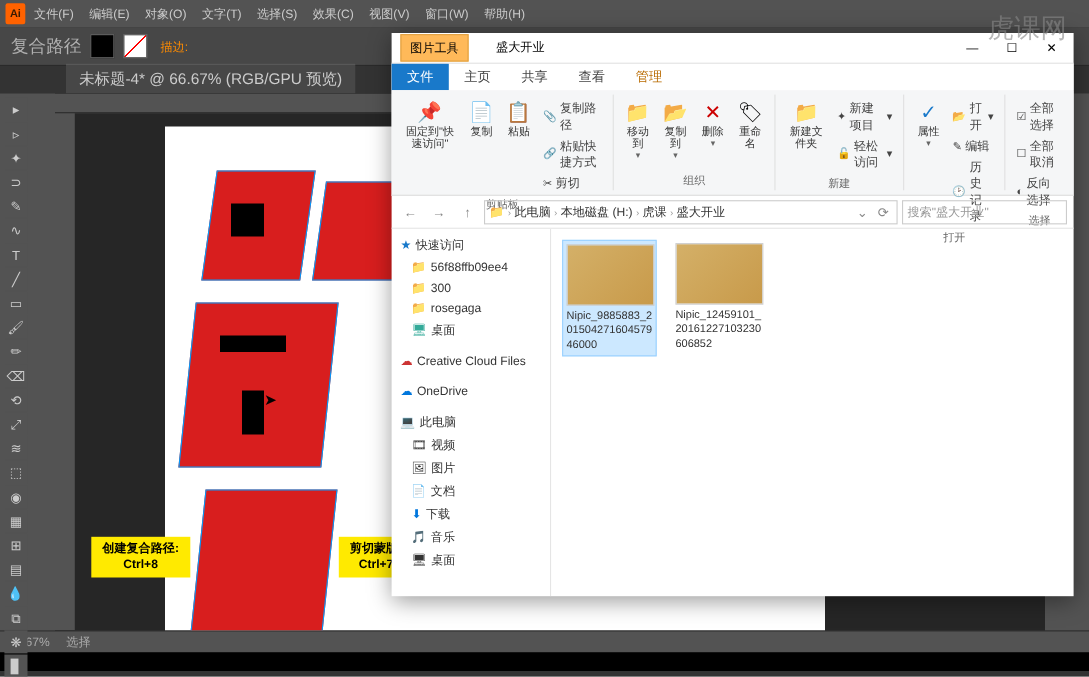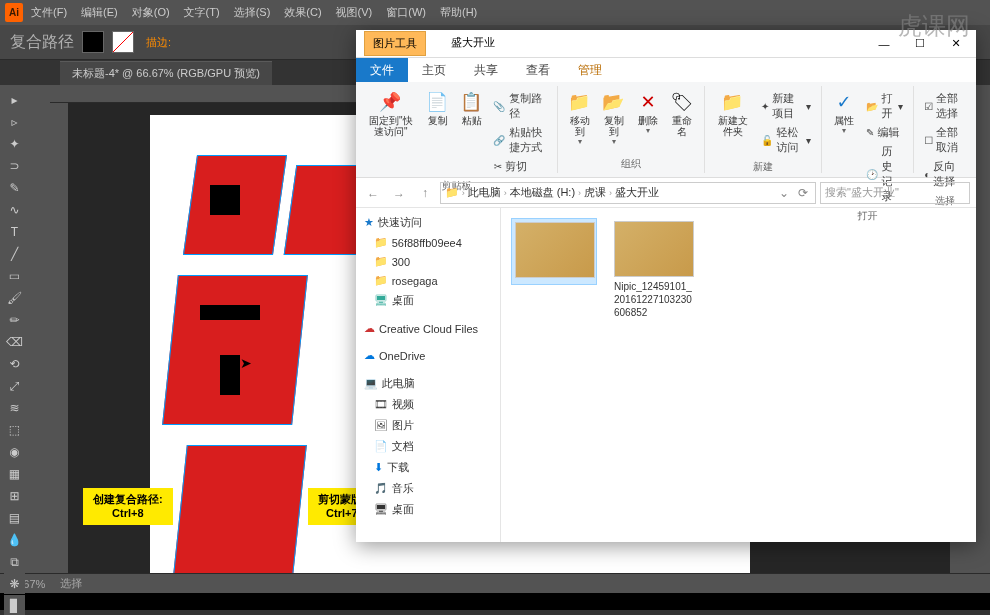--- a/index.html
+++ b/index.html
@@ -7,21 +7,21 @@
 .ai-app{width:990px;height:615px;background:#333;position:relative}
 .ai-menubar{height:25px;background:#535353;display:flex;align-items:center;padding:0 5px;gap:2px}
 .ai-logo{width:18px;height:19px;background:#ff6200;color:#3a1a00;font-weight:bold;display:flex;align-items:center;justify-content:center;font-size:10px;border-radius:2px}
 .ai-menu-item{color:#ccc;padding:3px 6px;cursor:pointer;font-size:11px}
 .ai-controlbar{height:35px;background:#474747;display:flex;align-items:center;padding:0 10px;gap:8px;border-bottom:1px solid #2a2a2a}
 .ai-cb-label{color:#b0b0b0;font-size:16px}
 .ai-cb-swatch{width:22px;height:22px;background:#000;border:1px solid #666}
 .ai-cb-swatch2{width:22px;height:22px;background:linear-gradient(135deg,#fff 48%,#f00 48%,#f00 52%,#fff 52%);border:1px solid #666}
 .ai-cb-orange{color:#ff8c00;padding:2px 4px}
 .ai-tabbar{height:25px;background:#333;display:flex;align-items:flex-end;padding-left:60px}
-.ai-tab{background:#474747;color:#ccc;padding:4px 12px;font-size:11px;border-top:1px solid #5a5a5a}
+.ai-tab{background:#474747;color:#ccc;padding:4px 12px;font-size:14px;border-top:1px solid #5a5a5a}
 .ai-main{position:relative;height:488px;display:flex}
 .ai-tools{width:50px;background:#535353;padding:4px;display:flex;flex-wrap:wrap;gap:1px;align-content:flex-start}
 .ai-tool{width:21px;height:21px;background:#535353;display:flex;align-items:center;justify-content:center;color:#ccc;cursor:pointer;font-size:12px}
 .ai-canvas-area{flex:1;background:#262626;position:relative;overflow:hidden}
 .ai-ruler-h{height:18px;background:#535353;border-bottom:1px solid #2a2a2a}
 .ai-ruler-v{width:18px;background:#535353;position:absolute;left:0;top:18px;bottom:0}
 .ai-artboard{position:absolute;left:100px;top:30px;width:600px;height:470px;background:#fff}
 .ai-artwork{position:absolute;left:120px;top:70px;width:230px;height:440px}
 .ai-shape{position:absolute;background:#d81e1e;border:1px solid #009cff}
 .ai-panels{width:40px;background:#535353;position:absolute;right:0;top:0;bottom:0}
@@ -354,20 +354,21 @@
           </div>
         <div class="ex-tree-item">
             <span>🖥</span>
             <span>桌面</span>
           </div>
 
       </div>
       <div class="ex-files">
         <div class="ex-file selected">
           <div class="ex-file-thumb"></div>
+          <div class="ex-file-name">Nipic_9885883_20150427160457946000</div>
         </div>
         <div class="ex-file">
           <div class="ex-file-thumb"></div>
           <div class="ex-file-name">Nipic_12459101_20161227103230606852</div>
         </div>
       </div>
     </div>
 
   </div>
 </div>

